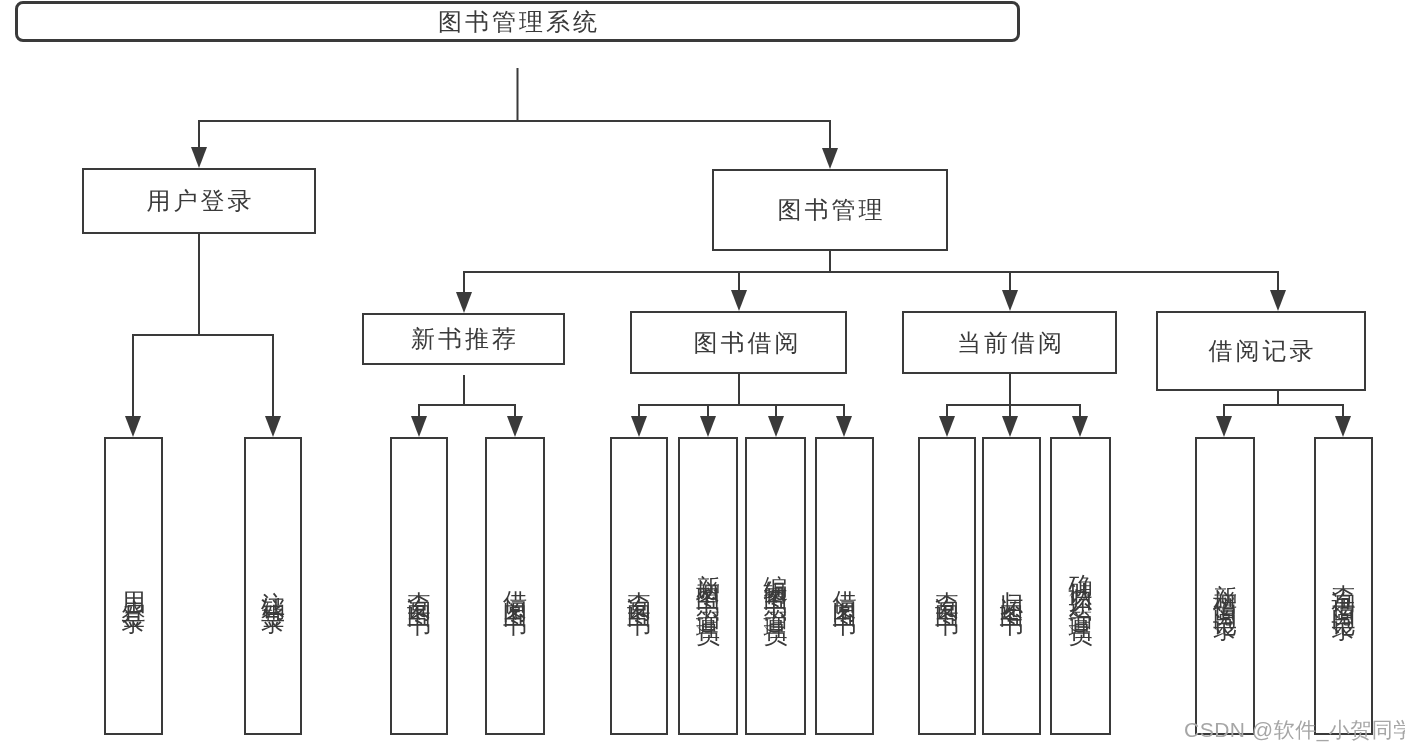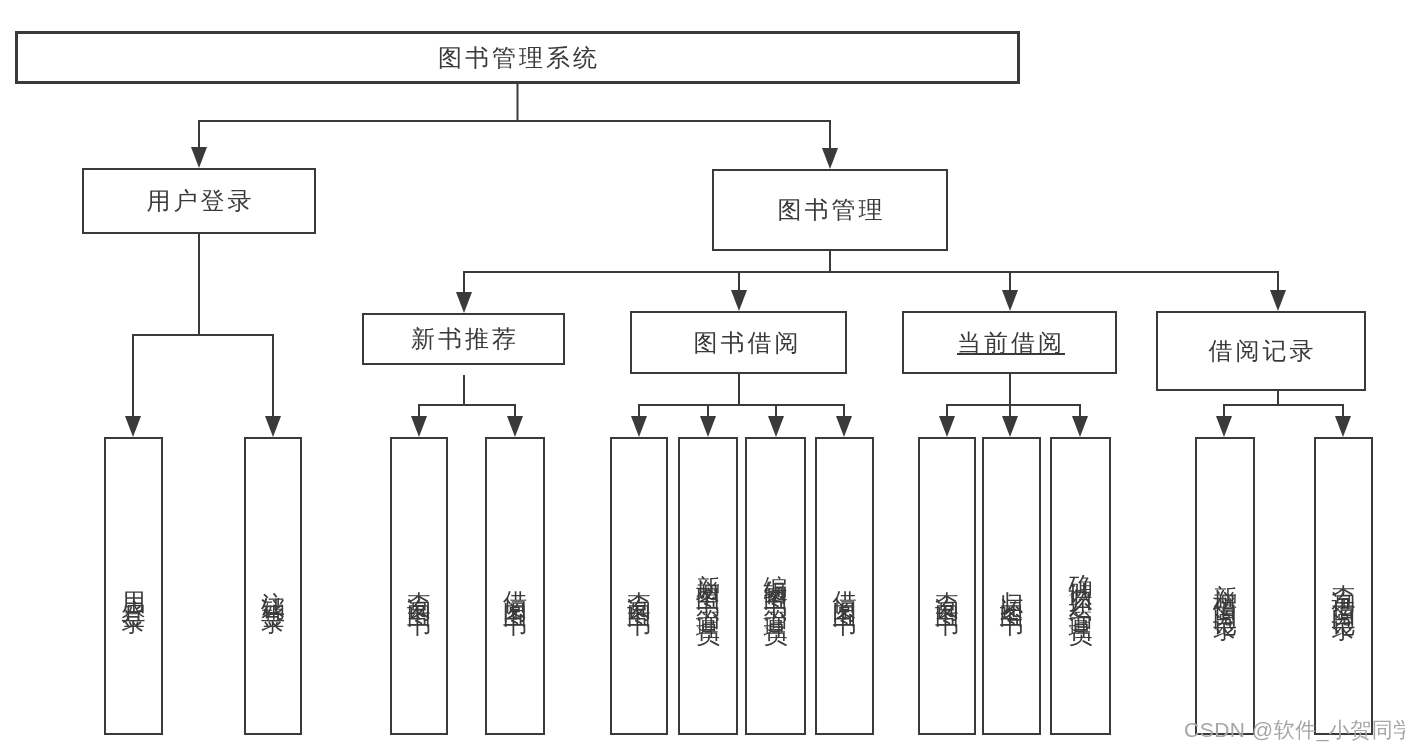--- a/index.html
+++ b/index.html
@@ -81,38 +81,38 @@
         <polygon points="768,416 784,416 776,437" fill="#3a3a3a"></polygon>
         <polygon points="836,416 852,416 844,437" fill="#3a3a3a"></polygon>
         <polygon points="939,416 955,416 947,437" fill="#3a3a3a"></polygon>
         <polygon points="1002,416 1018,416 1010,437" fill="#3a3a3a"></polygon>
         <polygon points="1072,416 1088,416 1080,437" fill="#3a3a3a"></polygon>
         <polygon points="1216,416 1232,416 1224,437" fill="#3a3a3a"></polygon>
         <polygon points="1335,416 1351,416 1343,437" fill="#3a3a3a"></polygon>
       </g>
   </svg>
 
-  <div class="box root" style="left:15px;top:31px;width:1005px;height:53px;">
+  <div class="box root" style="left:15px;top:1px;width:1005px;height:41px;border-radius:8px;">
     <span class="h-label">图书管理系统</span>
   </div>
 
   <div class="box" style="left:82px;top:168px;width:234px;height:66px;">
     <span class="h-label">用户登录</span>
   </div>
   <div class="box" style="left:712px;top:169px;width:236px;height:82px;">
     <span class="h-label">图书管理</span>
   </div>
 
   <div class="box" style="left:362px;top:313px;width:203px;height:52px;">
     <span class="h-label">新书推荐</span>
   </div>
   <div class="box" style="left:630px;top:311px;width:217px;height:63px;padding-left:15px;">
     <span class="h-label">图书借阅</span>
   </div>
-  <div class="box" style="left:902px;top:311px;width:215px;height:63px;text-decoration:underline;">
+  <div class="box" style="left:902px;top:311px;width:215px;height:63px;">
     <span class="h-label">当前借阅</span>
   </div>
   <div class="box" style="left:1156px;top:311px;width:210px;height:80px;">
     <span class="h-label">借阅记录</span>
   </div>
 
   <div class="box" style="left:104px;top:437px;width:59px;height:298px;">
     <span class="v-label">用户登录</span>
   </div>
   <div class="box" style="left:244px;top:437px;width:58px;height:298px;">

